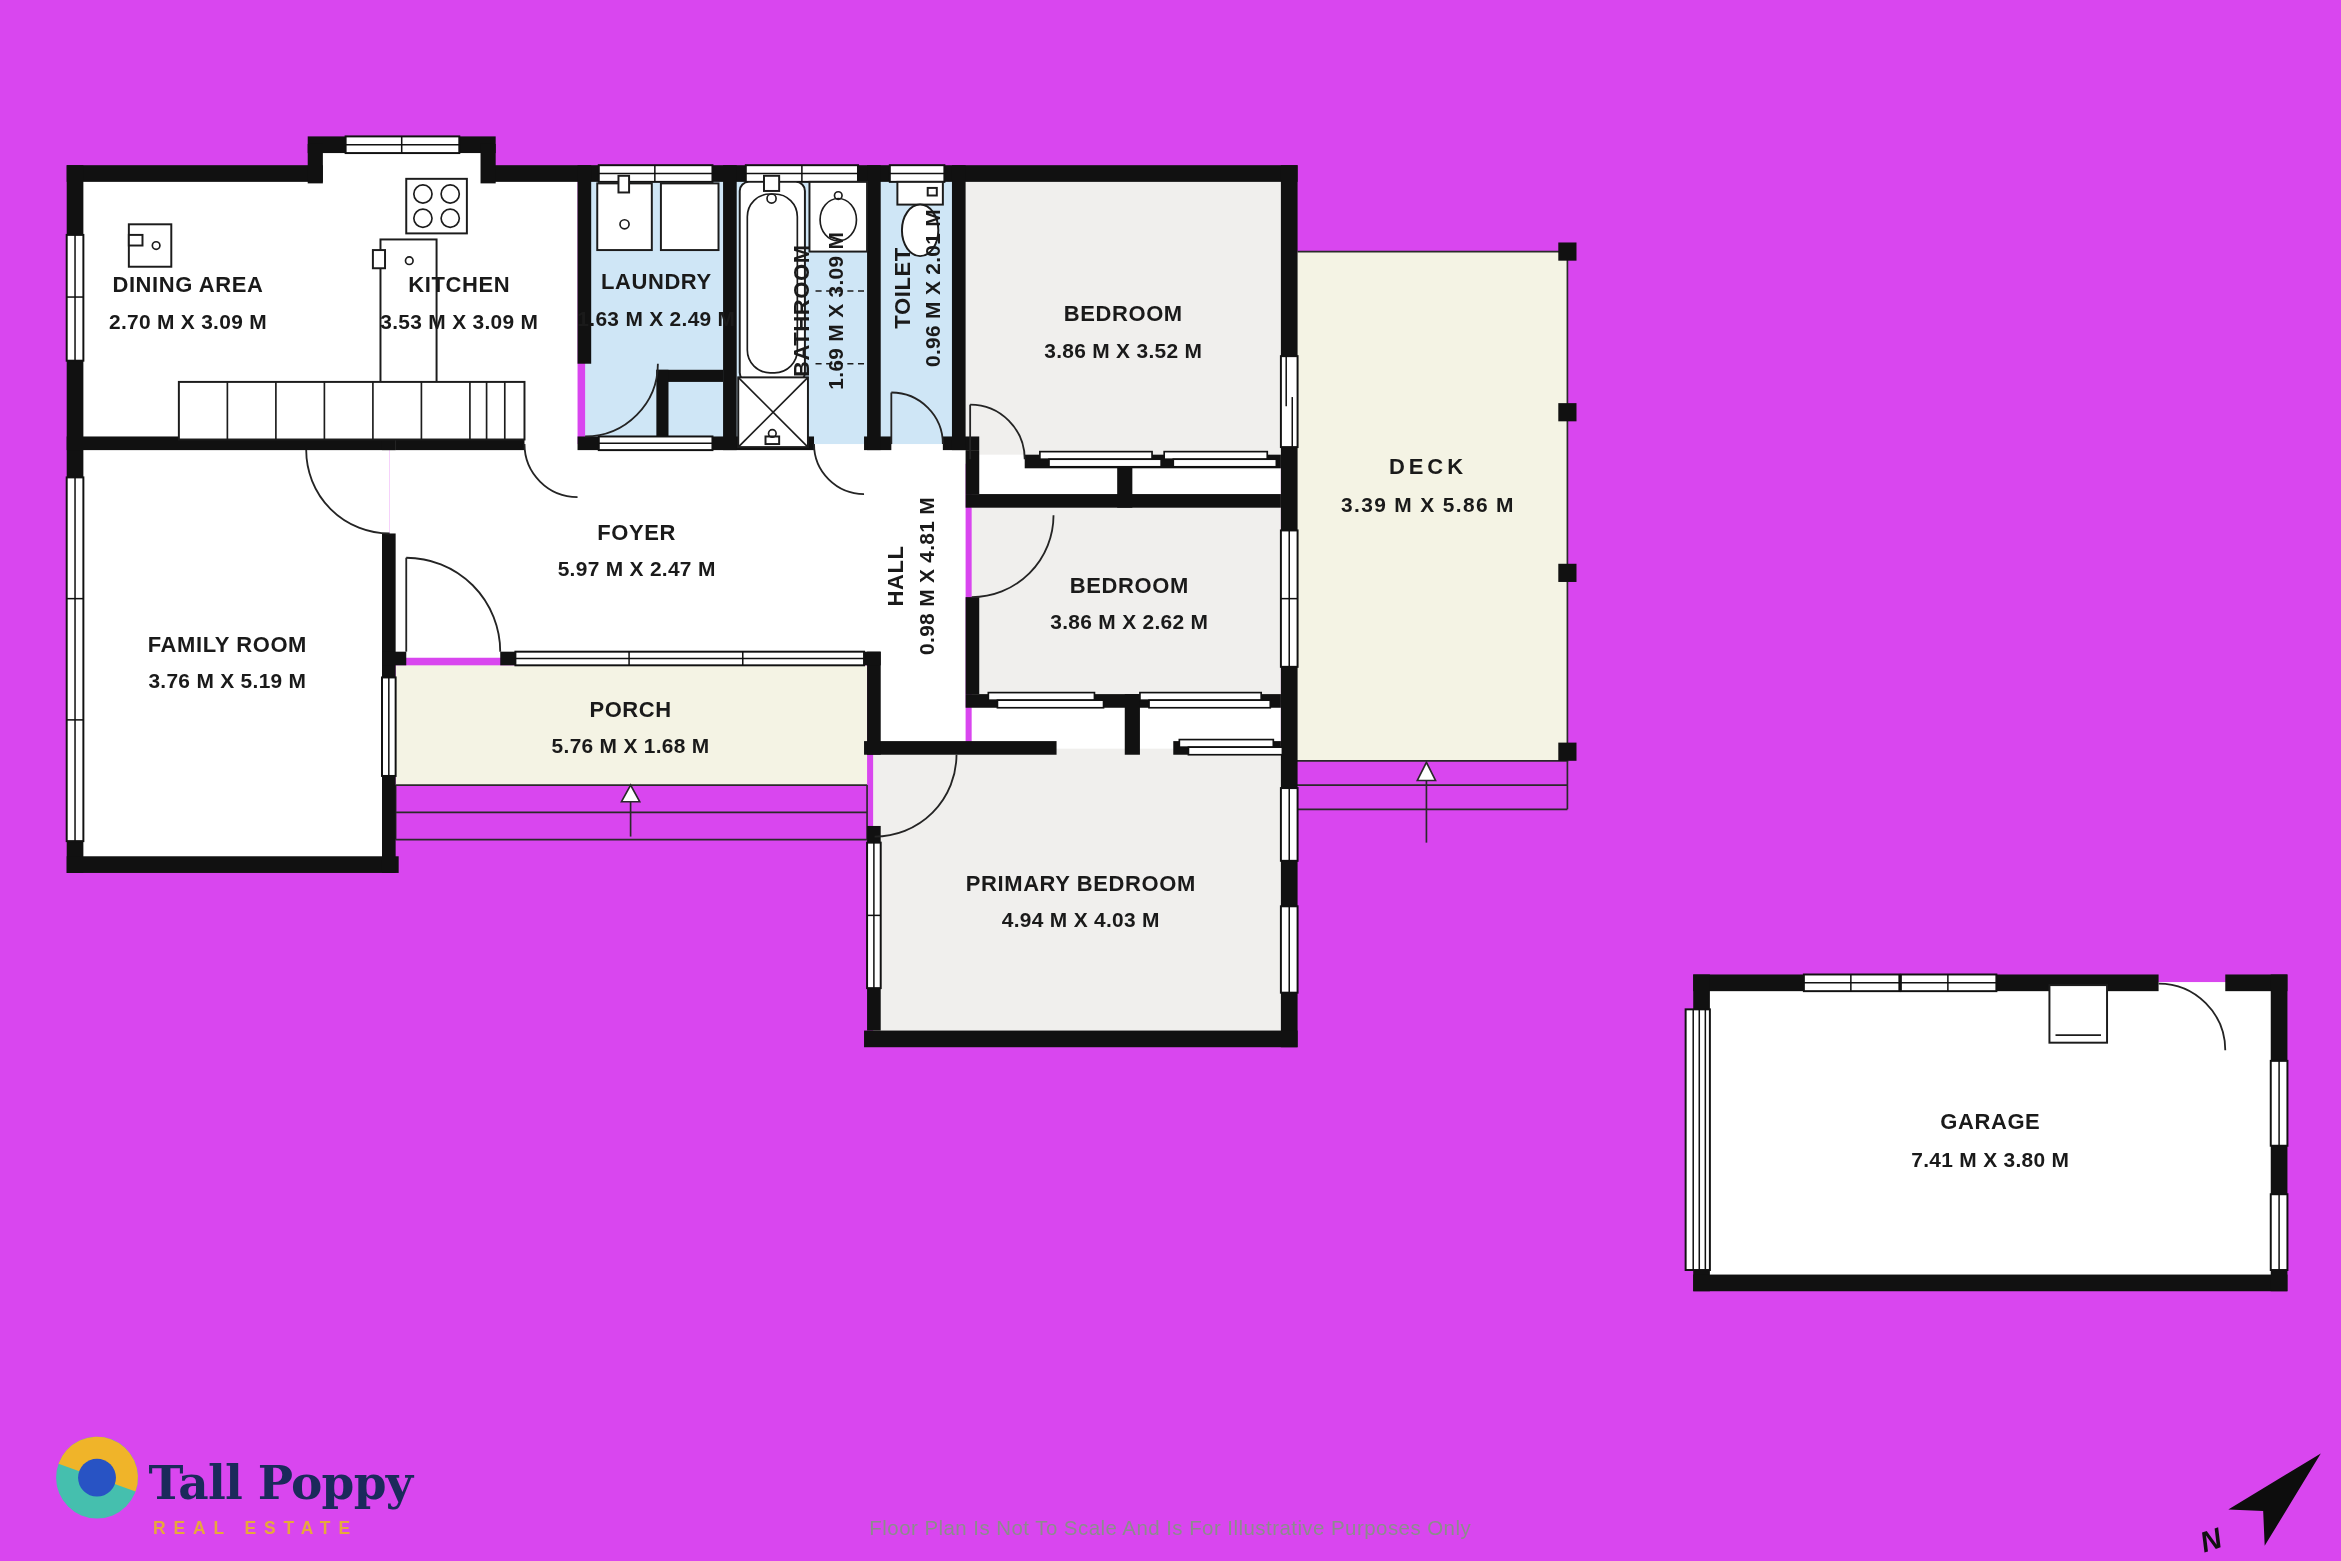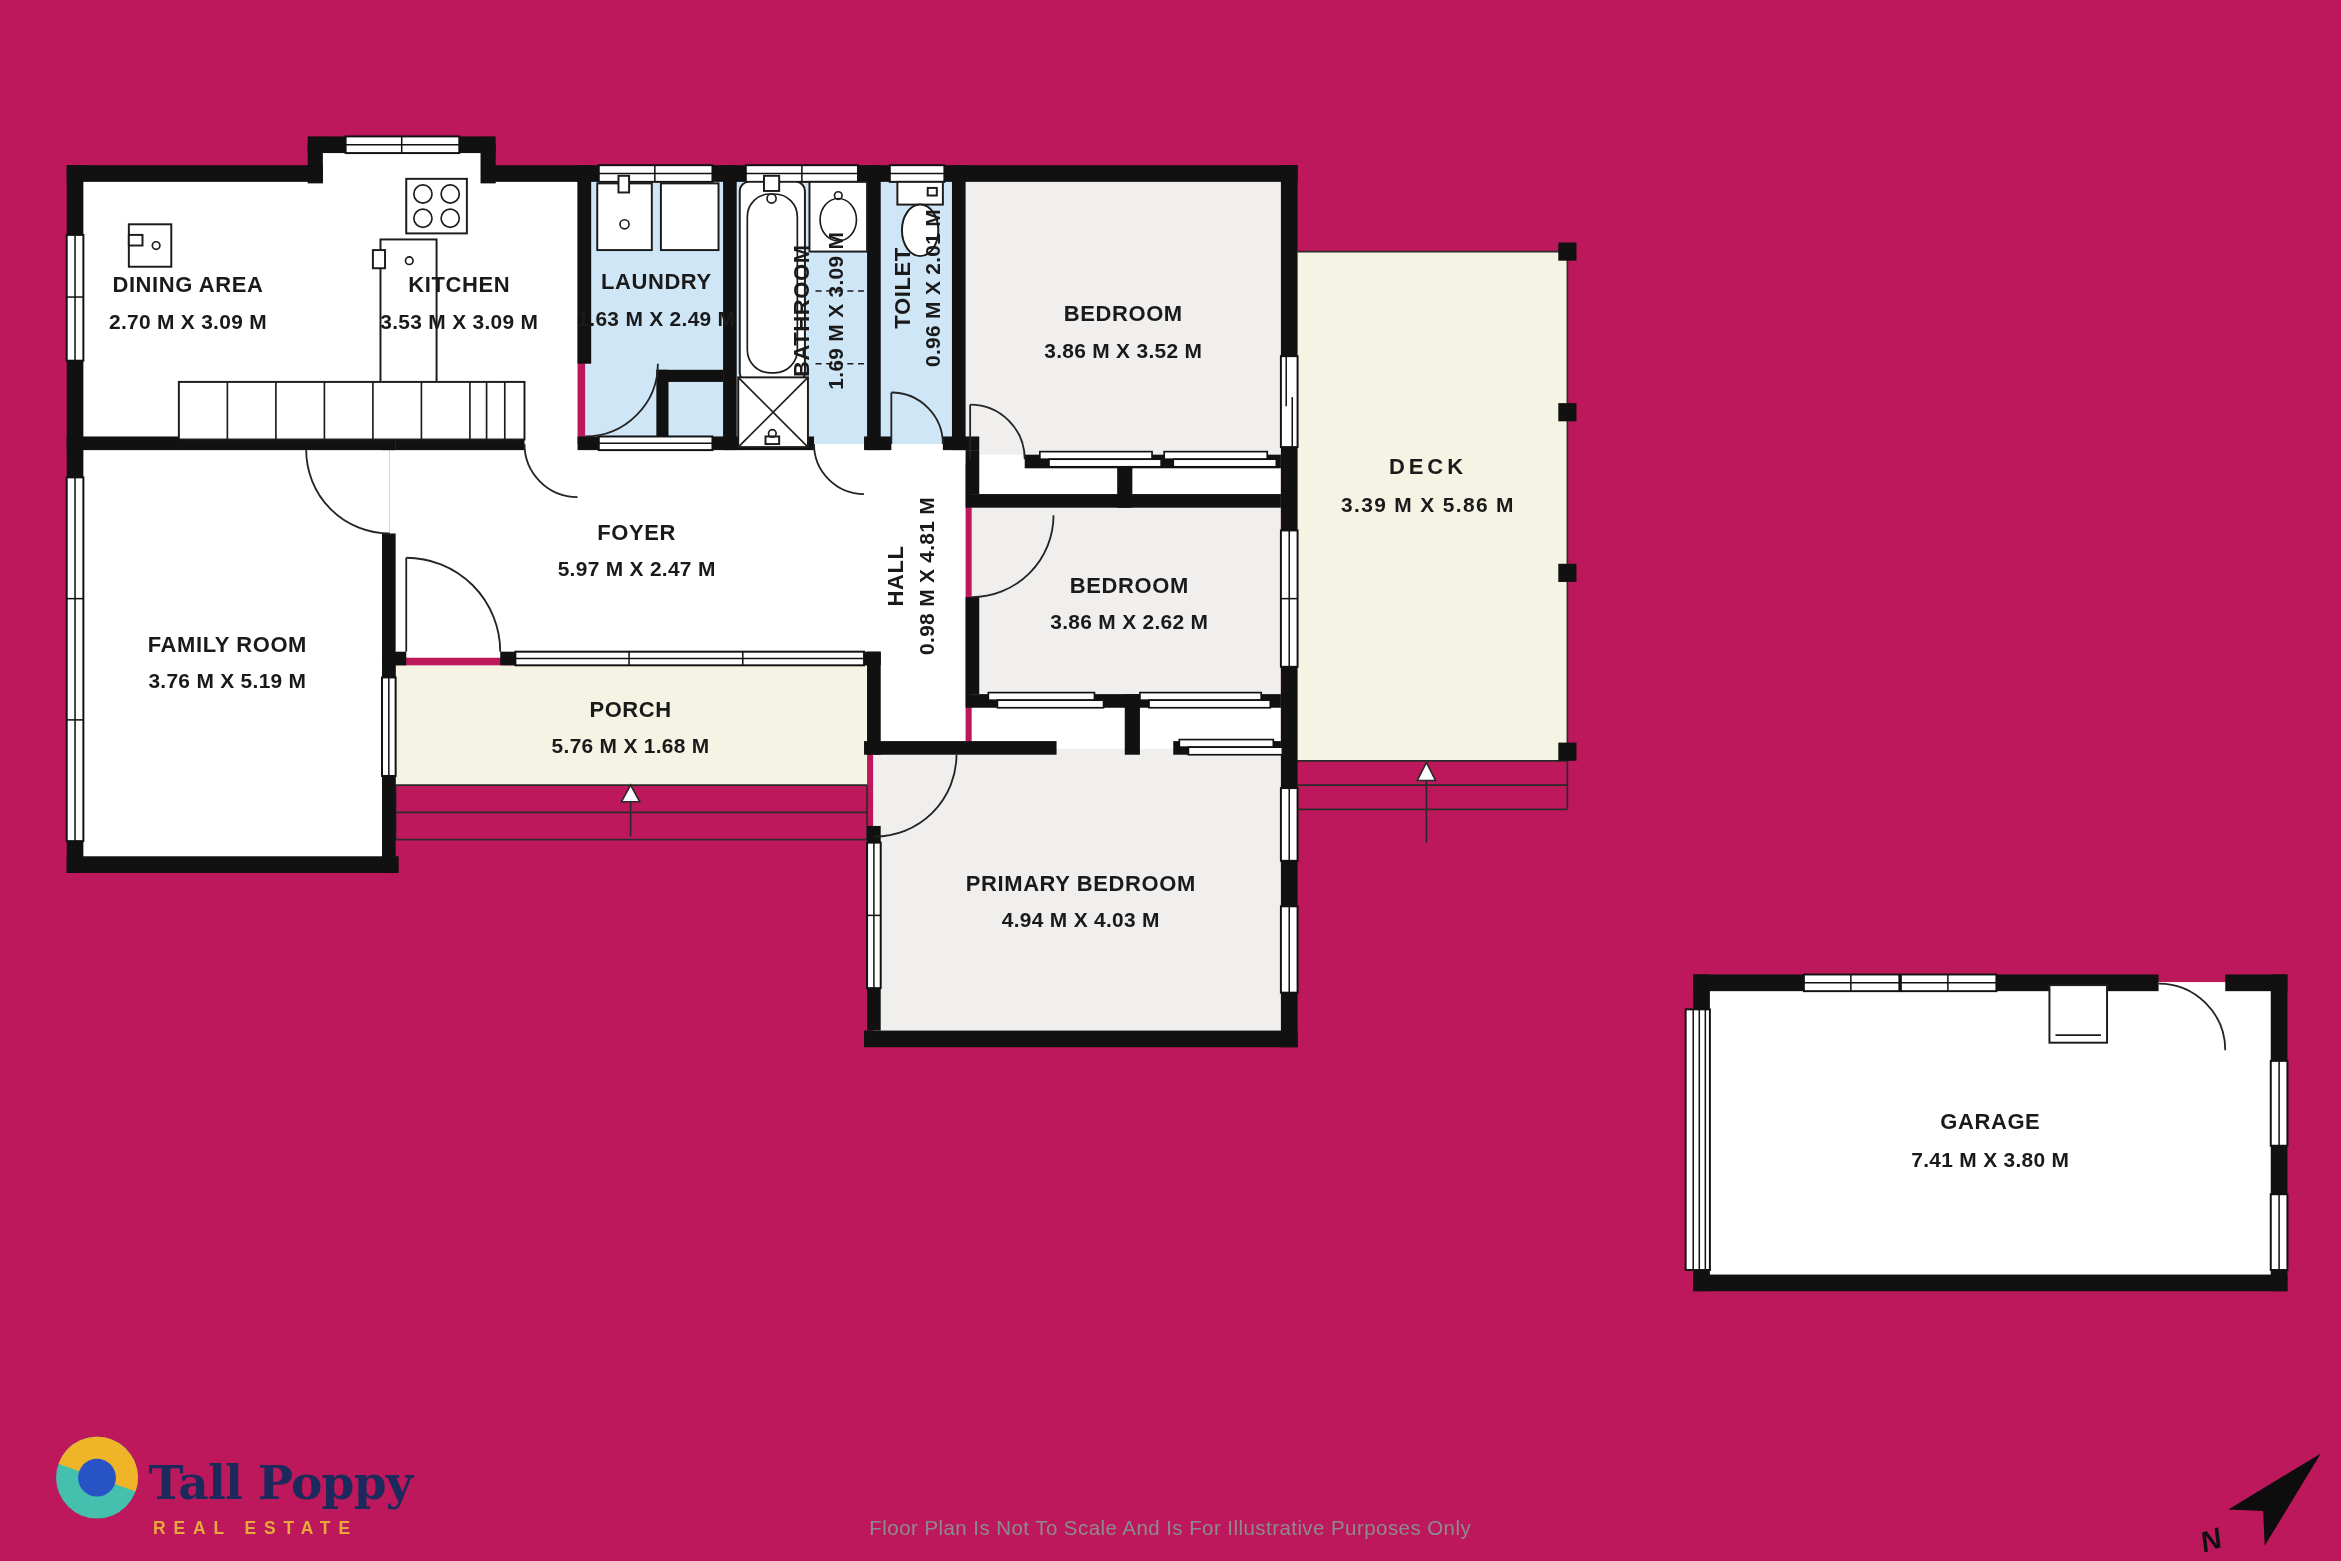--- a/index.html
+++ b/index.html
@@ -1,16 +1,16 @@
 <!DOCTYPE html>
 <html style="--wall: #111111; --wet: #cfe6f6; --bedroom: #f0efed; --outdoor: #f4f3e4; --label: #1a1a1a; --footer_text: #8c8c8c; --brand_navy: #1b2a5b; --brand_gold: #e7a83c; --brand_teal: #45bfae; --brand_yellow: #f0b429; --brand_blue: #2853c4;font-size:9.8px"><head>
 <meta charset="utf-8">
 <style>
   html,body{margin:0;padding:0;background:#fff;}
-  .canvas{position:relative;width:2342px;height:1561px;background:#be185d;overflow:hidden;}
+  .canvas{position:relative;width:2342px;height:1561px;background:#d946ef;overflow:hidden;}
   svg{position:absolute;inset:0;display:block;}
   svg text{font-family:"Liberation Sans",sans-serif;font-weight:700;fill:var(--label,#1a1a1a);}
   .rname{font-size:14.5px;letter-spacing:.4px;}
   .rdim{font-size:13.8px;letter-spacing:.2px;}
   .deckname{font-size:14.5px;letter-spacing:2.6px;}
   .deckdim{font-size:13.8px;letter-spacing:.9px;}
   .wall{fill:var(--wall,#111);}
   .wet{fill:var(--wet,#cfe6f6);}
   .bed{fill:var(--bedroom,#f0efed);}
   .out{fill:var(--outdoor,#f4f3e4);}

